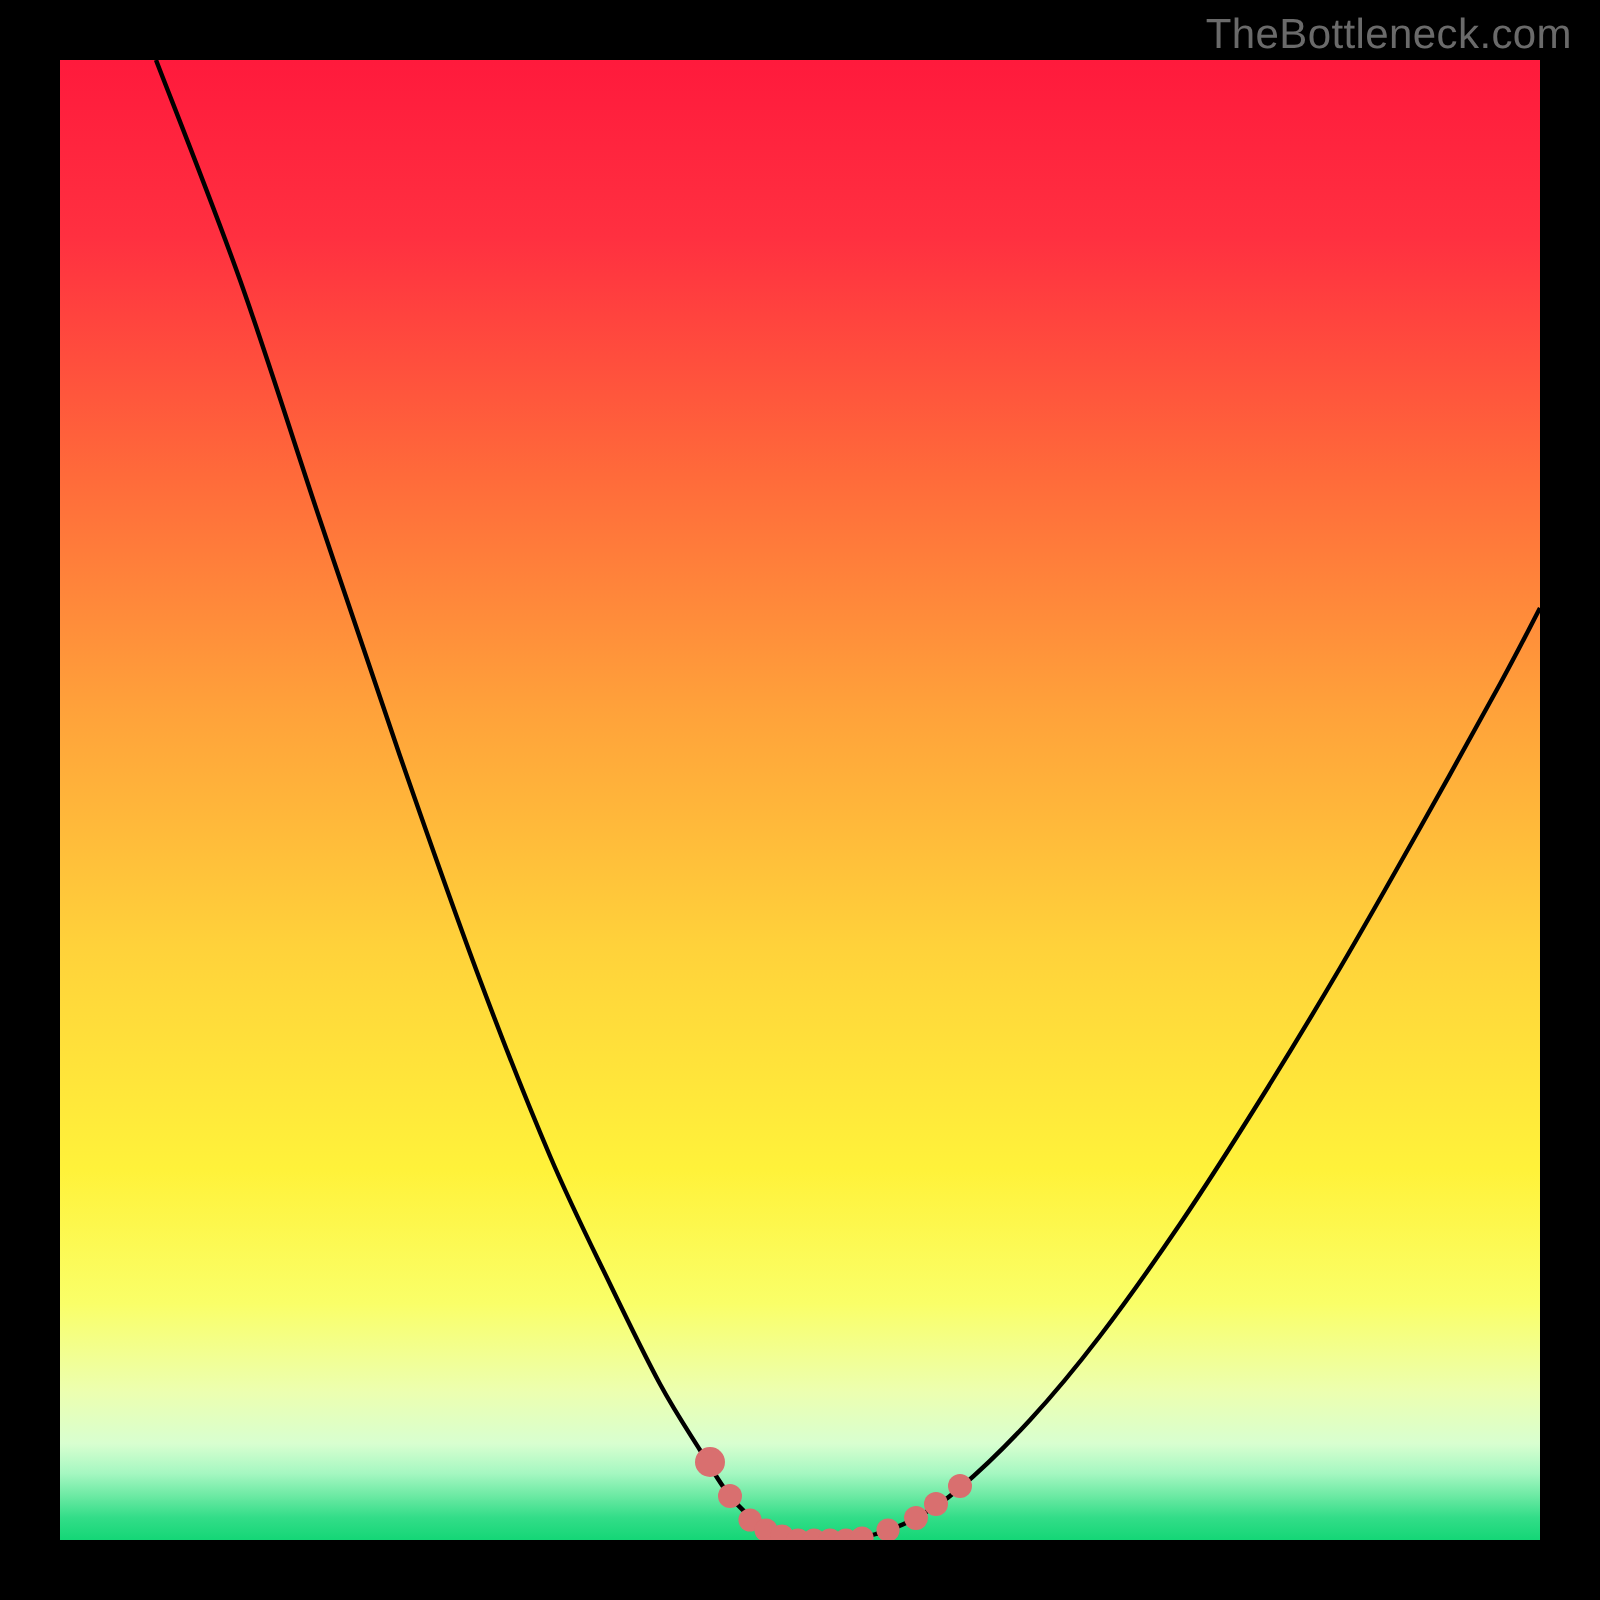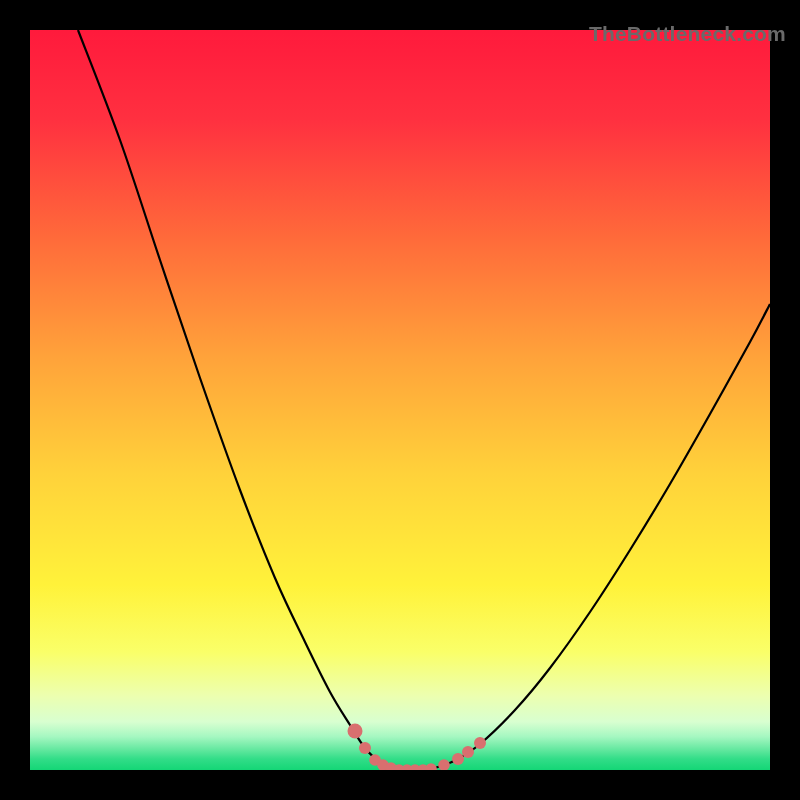--- a/index.html
+++ b/index.html
@@ -21,25 +21,25 @@
   }
   .gradient {
     position: absolute;
     left: 0;
     top: 0;
     width: 100%;
     height: 100%;
   }
   .watermark {
     position: absolute;
-    top: 22px;
+    top: 6px;
     right: 14px;
     color: #6a6a6a;
     font-size: 21px;
-    font-weight: 700;
+    font-weight: 400;
     letter-spacing: 0.2px;
     z-index: 50;
   }
   svg.curve {
     position: absolute;
     left: 0;
     top: 0;
     z-index: 10;
   }
 </style>

